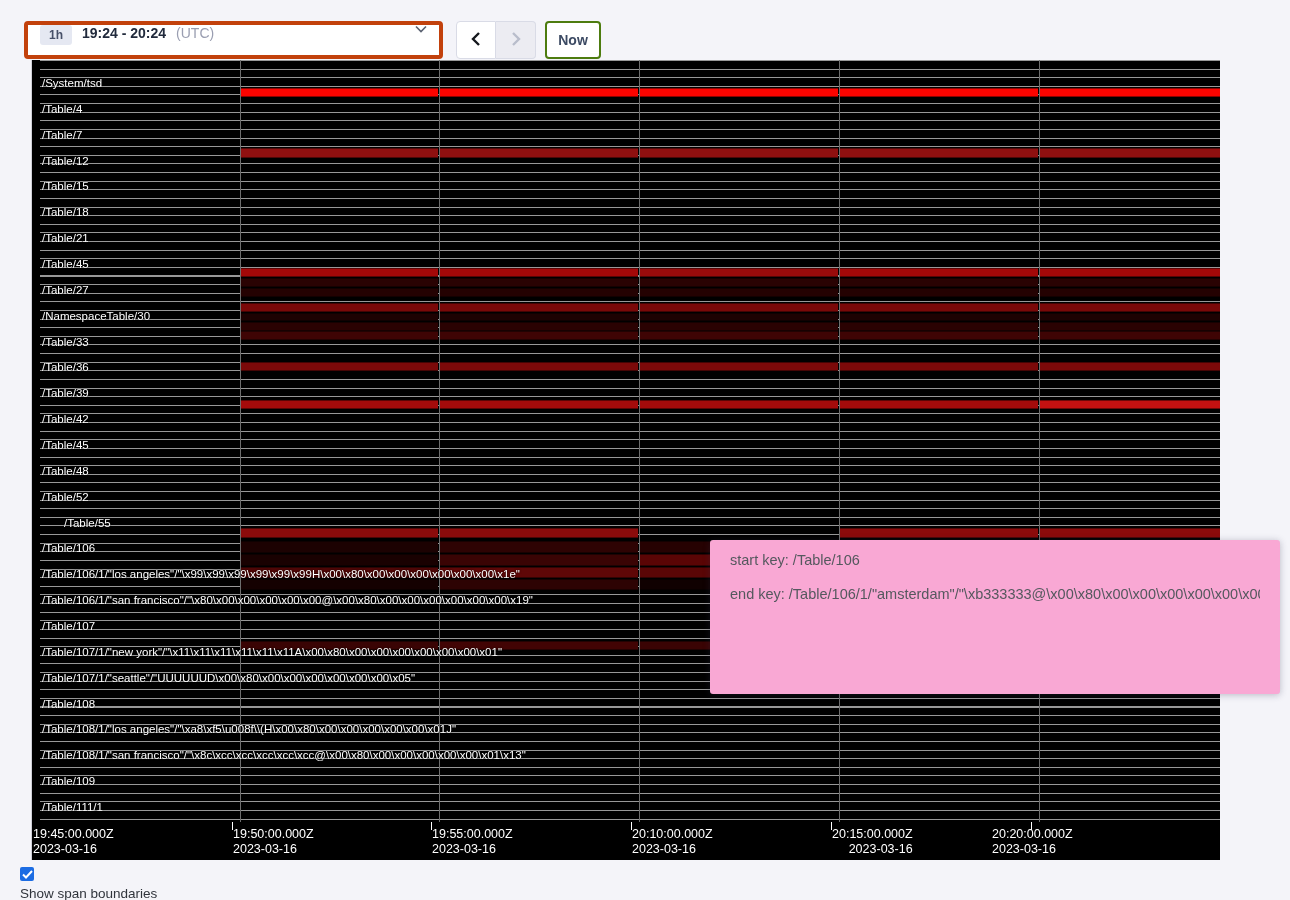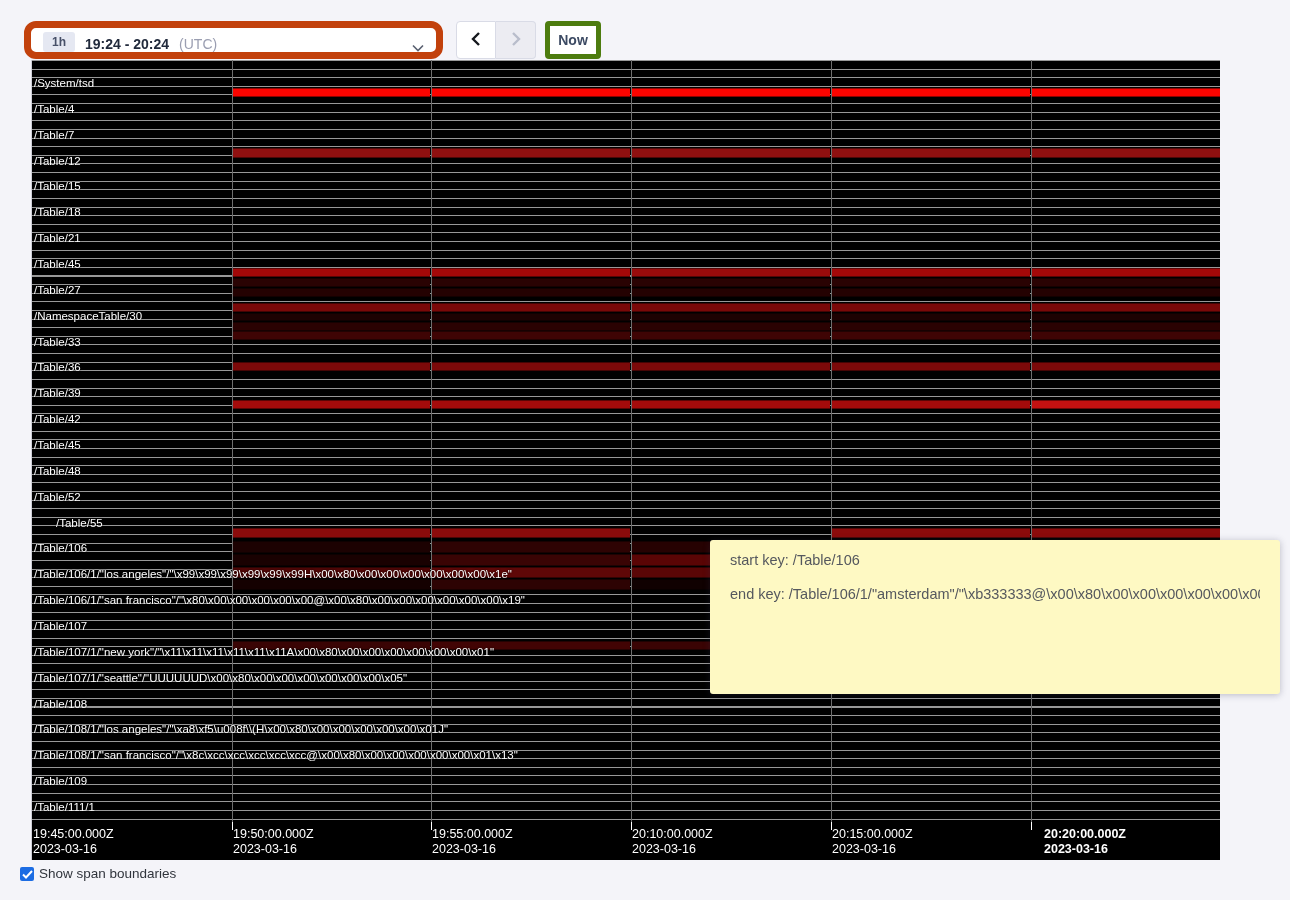--- a/index.html
+++ b/index.html
@@ -1,60 +1,60 @@
 <!DOCTYPE html>
 <html><head>
 <meta charset="utf-8">
 <style>
   html,body{margin:0;padding:0;background:#f4f4f9;}
   .page{position:relative;width:1290px;height:900px;background:#f4f4f9;
         font-family:"Liberation Sans",sans-serif;overflow:hidden;}
 
   
   .time-selector{position:absolute;left:24px;top:21px;width:419px;height:38px;
-    background:#fff;border:7px solid #c2410c;border-radius:12px;display:flex;
-    align-items:flex-end;gap:10px;padding:0 12px;box-sizing:border-box;cursor:pointer;}
+    background:#fff;border:4px solid #c2410c;border-radius:4px;display:flex;
+    align-items:flex-start;gap:10px;padding:0 12px;box-sizing:border-box;cursor:pointer;}
   .range-badge{background:#e5e8f2;color:#475068;font-weight:bold;font-size:12px;
     padding:4px 9px;border-radius:3px;line-height:12px;}
   .range-label{font-weight:bold;font-size:14px;color:#212a3c;}
   .range-tz{font-size:14px;color:#9a9eb1;}
   .sel-chevron{margin-left:auto;display:flex;align-items:center;}
   .nav-group{position:absolute;left:456px;top:21px;display:flex;}
   .nav-btn{width:40px;height:38px;background:#fff;border:1px solid #d9dbe6;
     display:flex;align-items:center;justify-content:center;box-sizing:border-box;cursor:pointer;padding:0;}
   .nav-btn.prev{border-radius:4px 0 0 4px;}
   .nav-btn.next{border-radius:0 4px 4px 0;background:#ececf2;border-left:none;cursor:default;}
   .now-btn{position:absolute;left:545px;top:21px;width:56px;height:38px;background:#fff;
-    border:5px solid #4d7c0f;border-radius:4px;font-size:14px;font-weight:bold;
+    border:2px solid #4d7c0f;border-radius:4px;font-size:14px;font-weight:bold;
     color:#3c4a63;font-family:"Liberation Sans",sans-serif;cursor:pointer;}
 
   
   .keyvis{position:absolute;left:31px;top:60px;width:1189px;height:800px;background:#000;
     border-left:1px solid #cfcfd8;box-sizing:border-box;}
-  .rows{position:absolute;left:0;right:0;top:0;height:762px;overflow:hidden;
+  .rows{position:absolute;left:8px;right:0;top:0;height:762px;overflow:hidden;
     background-image:repeating-linear-gradient(to bottom,
       rgba(190,190,190,.8) 0px, rgba(190,190,190,.8) 1px,
       transparent 1px, transparent 8.62px);}
   .vline{position:absolute;top:0;height:762px;width:1px;background:#6e6e6e;z-index:3;}
   .band{position:absolute;z-index:2;
     box-shadow:inset 0 1px 0 rgba(0,0,0,.45), inset 0 -1px 0 rgba(0,0,0,.45);}
   .row-label{position:absolute;left:2px;color:#fff;font-size:11.5px;line-height:14px;
     white-space:pre;z-index:5;text-shadow:0 0 2px #000;}
   .xaxis{position:absolute;left:0;right:0;bottom:0;height:38px;background:#000;}
   .tick{position:absolute;top:0;width:1px;height:8px;background:#fff;}
   .xlab{position:absolute;top:5px;color:#fff;font-size:12.5px;line-height:15px;white-space:nowrap;}
 
   
-  .kv-tooltip{position:absolute;left:710px;top:540px;width:570px;height:154px;background:#fef9c3;
+  .kv-tooltip{position:absolute;left:710px;top:540px;width:570px;height:154px;background:#f9a8d4;
     border-radius:3px;box-shadow:0 1px 7px rgba(50,50,80,.3);z-index:20;
     padding:13px 20px;box-sizing:border-box;color:#55585e;font-size:14.5px;line-height:15px;}
   .kv-tooltip .tline{margin-top:0;margin-bottom:19px;white-space:nowrap;overflow:hidden;}
 
   
-  .footer{position:absolute;left:20px;top:866px;display:flex;align-items:flex-start;gap:5px;}
+  .footer{position:absolute;left:20px;top:866px;display:flex;align-items:flex-start;gap:5px;flex-direction:column;}
   .cbox{width:14px;height:14px;background:#1c6ce3;border-radius:2px;display:flex;
     align-items:center;justify-content:center;cursor:pointer;margin-top:1px;}
   .cb-label{font-size:13.5px;color:#30343c;}
 </style>
 </head>
 <body>
 
 <div class="page">
 
   <div class="time-selector">
@@ -214,24 +214,24 @@
         <div class="tick" style="left: 200px;"></div>
         <div class="xlab" style="left: 201px; white-space: pre;">19:50:00.000Z
 2023-03-16</div>
         <div class="tick" style="left: 399px;"></div>
         <div class="xlab" style="left: 400px; white-space: pre;">19:55:00.000Z
 2023-03-16</div>
         <div class="tick" style="left: 599px;"></div>
         <div class="xlab" style="left: 600px; white-space: pre;">20:10:00.000Z
 2023-03-16</div>
         <div class="tick" style="left: 799px;"></div>
-        <div class="xlab" style="left: 800px; white-space: pre;">20:15:00.000Z
+        <div class="xlab" style="left: 800px; white-space: pre; text-align: right;">20:15:00.000Z
 2023-03-16</div>
         <div class="tick" style="left: 999px;"></div>
-        <div class="xlab" style="left: 1012px; white-space: pre; font-weight: bold;">20:20:00.000Z
+        <div class="xlab" style="left: 960px; white-space: pre;">20:20:00.000Z
 2023-03-16</div>
       </div>
   </div>
 
   <div class="kv-tooltip">
     <div class="tline">start key: /Table/106</div>
     <div class="tline">end key: /Table/106/1/"amsterdam"/"\xb333333@\x00\x80\x00\x00\x00\x00\x00\x00#"</div>
   </div>
 
   <div class="footer">

